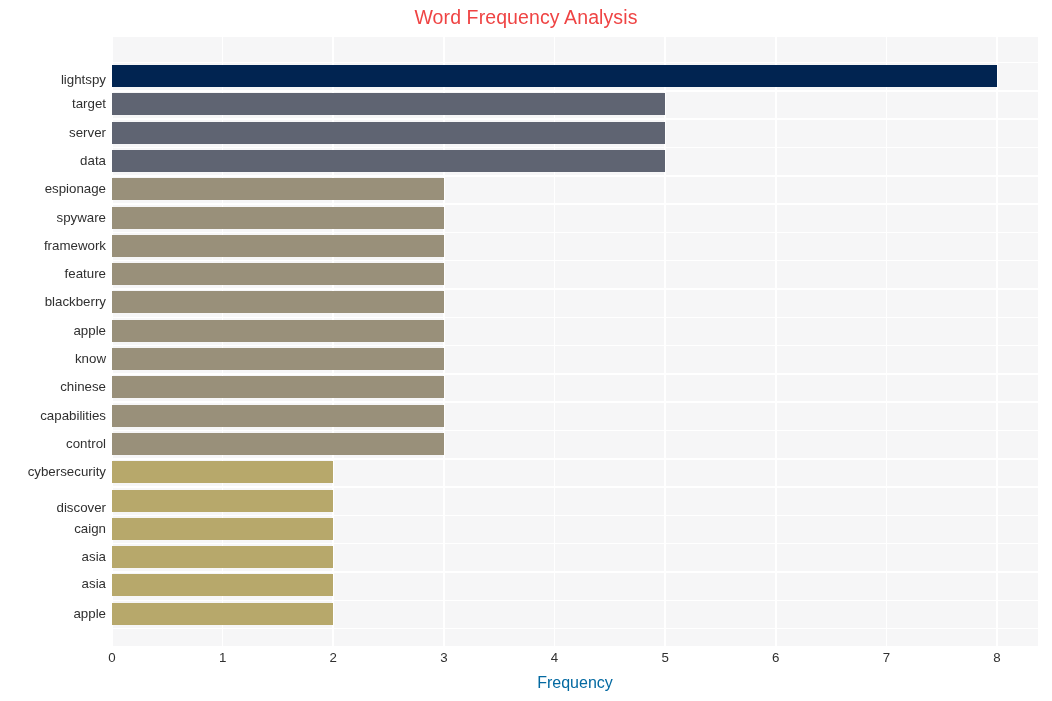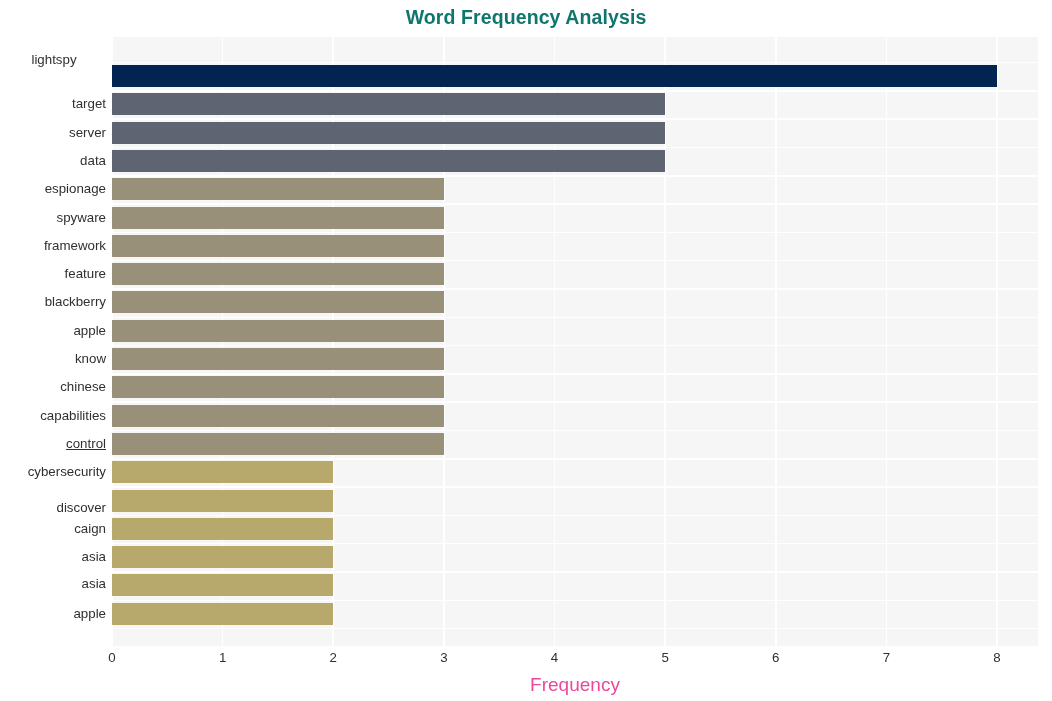--- a/index.html
+++ b/index.html
@@ -23,22 +23,22 @@
   }
 
   
   #chart-title {
     position: absolute;
     left: 0;
     top: 6px;
     width: 1052px;
     text-align: center;
     font-size: 19.5px;
-    font-weight: bold;
-    color: #0f766e;
+    font-weight: normal;
+    color: #ef4444;
     letter-spacing: 0.1px;
     white-space: nowrap;
   }
 
   
   #plot-area {
     position: absolute;
     left: 112px;
     top: 37px;
     width: 926px;
@@ -105,22 +105,22 @@
     font-size: 13.3px;
     color: #303030;
   }
 
   #x-axis-label {
     position: absolute;
     left: 112px;
     top: 674px;
     width: 926px;
     text-align: center;
-    font-size: 19px;
-    color: #ec4899;
+    font-size: 16px;
+    color: #0369a1;
   }
 </style>
 </head>
 <body>
 
 <div id="chart-root">
 
   <div id="chart-title">Word Frequency Analysis</div>
 
   <div id="plot-area">
@@ -174,34 +174,34 @@
         <div class="bar" title="cybersecurity: 2" style="top: 424.2px; width: 221.266px; height: 22px; background: rgb(183, 168, 107);"></div>
         <div class="bar" title="discover: 2" style="top: 452.5px; width: 221.266px; height: 22px; background: rgb(183, 168, 107);"></div>
         <div class="bar" title="caign: 2" style="top: 480.8px; width: 221.266px; height: 22px; background: rgb(183, 168, 107);"></div>
         <div class="bar" title="users: 2" style="top: 509.1px; width: 221.266px; height: 22px; background: rgb(183, 168, 107);"></div>
         <div class="bar" title="asia: 2" style="top: 537.4px; width: 221.266px; height: 22px; background: rgb(183, 168, 107);"></div>
         <div class="bar" title="apple: 2" style="top: 565.7px; width: 221.266px; height: 22px; background: rgb(183, 168, 107);"></div>
       </div>
   </div>
 
   <div id="y-axis">
-      <div class="ytick" style="top: 16px; text-align: center;">lightspy</div>
+      <div class="ytick" style="top: 36px;">lightspy</div>
       <div class="ytick" style="top: 60.3px;">target</div>
       <div class="ytick" style="top: 88.6px;">server</div>
       <div class="ytick" style="top: 116.9px;">data</div>
       <div class="ytick" style="top: 145.2px;">espionage</div>
       <div class="ytick" style="top: 173.5px;">spyware</div>
       <div class="ytick" style="top: 201.8px;">framework</div>
       <div class="ytick" style="top: 230.1px;">feature</div>
       <div class="ytick" style="top: 258.4px;">blackberry</div>
       <div class="ytick" style="top: 286.7px;">apple</div>
       <div class="ytick" style="top: 315px;">know</div>
       <div class="ytick" style="top: 343.3px;">chinese</div>
       <div class="ytick" style="top: 371.6px;">capabilities</div>
-      <div class="ytick" style="top: 399.9px; text-decoration: underline;">control</div>
+      <div class="ytick" style="top: 399.9px;">control</div>
       <div class="ytick" style="top: 428.2px;">cybersecurity</div>
       <div class="ytick" style="top: 456.5px; margin-top: 7px;">discover</div>
       <div class="ytick" style="top: 484.8px;">caign</div>
       <div class="ytick" style="top: 513.1px;">asia</div>
       <div class="ytick" style="top: 540px;">asia</div>
       <div class="ytick" style="top: 569.7px;">apple</div>
     </div>
 
   <div id="x-axis">
       <div class="xtick" style="left: 0px;">0</div>

